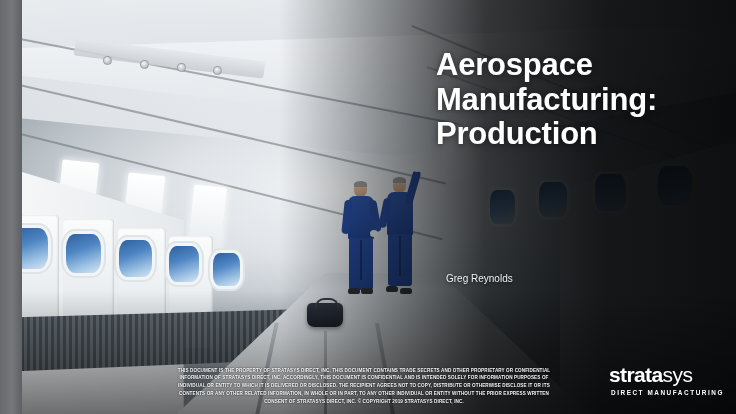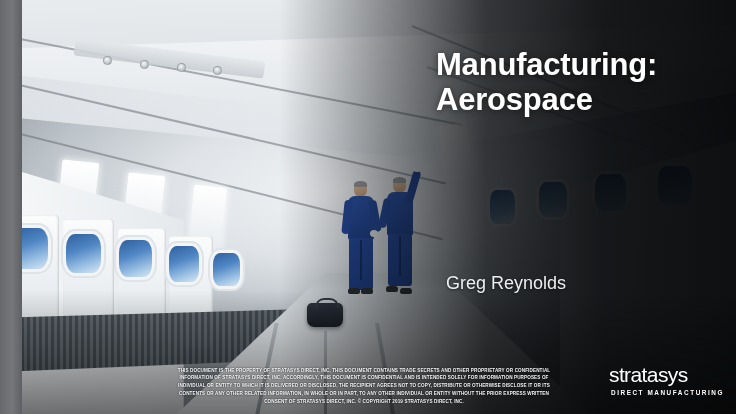--- a/index.html
+++ b/index.html
@@ -175,21 +175,21 @@
   
   .title {
     position:absolute; left:436px; top:48px; width:290px;
     color:#fff; font-size:31px; line-height:1.12; font-weight:bold;
     letter-spacing:-0.2px;
     text-shadow:0 1px 6px rgba(0,0,0,.55);
     z-index:6;
   }
   .speaker {
     position:absolute; left:446px; top:273px; width:280px;
-    color:#eceff1; font-size:18px; z-index:6;
+    color:#eceff1; font-size:10px; z-index:6;
     text-shadow:0 1px 3px rgba(0,0,0,.6);
   }
   .role {
     position:absolute; left:446px; top:303px; width:290px;
     color:#eceff1; font-size:12.5px; z-index:6;
     text-shadow:0 1px 3px rgba(0,0,0,.6);
   }
 
   
   .disclaimer {
@@ -199,21 +199,21 @@
     letter-spacing:.12px; z-index:7;
     text-shadow:0 0 2px rgba(0,0,0,.85);
   }
   .disclaimer div { white-space:nowrap; }
 
   
   .logo {
     position:absolute; right:12px; bottom:18px; z-index:8; text-align:left;
   }
   .logo-main { color:#fff; font-size:21px; line-height:1; letter-spacing:-0.6px; }
-  .logo-main .b { font-weight:normal; }
+  .logo-main .b { font-weight:bold; }
   .logo-main .l { font-weight:normal; }
   .logo-sub {
     color:#fff; font-size:6.4px; font-weight:bold;
     letter-spacing:1.55px; margin-top:4px; padding-left:2px;
   }
 </style>
 </head>
 <body>
 
 <div class="slide">
@@ -293,22 +293,23 @@
 
     <div class="bag" style="left:307px;top:303px;"></div>
 
     <div class="shade-right"></div>
     <div class="shade-bottom"></div>
   </div>
 
   <div class="leftbar"></div>
 
   <div class="title">
+    <div>Aerospace</div>
     <div>Manufacturing:</div>
-    <div>Aerospace</div>
+    <div>Production</div>
   </div>
 
   <div class="speaker">Greg Reynolds</div>
 
   <div class="disclaimer">
     <div>THIS DOCUMENT IS THE PROPERTY OF STRATASYS DIRECT, INC. THIS DOCUMENT CONTAINS TRADE SECRETS AND OTHER PROPRIETARY OR CONFIDENTIAL</div>
     <div>INFORMATION OF STRATASYS DIRECT, INC. ACCORDINGLY, THIS DOCUMENT IS CONFIDENTIAL AND IS INTENDED SOLELY FOR INFORMATION PURPOSES OF</div>
     <div>INDIVIDUAL OR ENTITY TO WHICH IT IS DELIVERED OR DISCLOSED.  THE RECIPIENT AGREES NOT TO COPY, DISTRIBUTE OR OTHERWISE DISCLOSE IT OR ITS</div>
     <div>CONTENTS OR ANY OTHER RELATED INFORMATION, IN WHOLE OR IN PART, TO ANY OTHER INDIVIDUAL OR ENTITY WITHOUT THE PRIOR EXPRESS WRITTEN</div>
     <div>CONSENT OF STRATASYS DIRECT, INC. © COPYRIGHT 2019 STRATASYS DIRECT, INC.</div>

